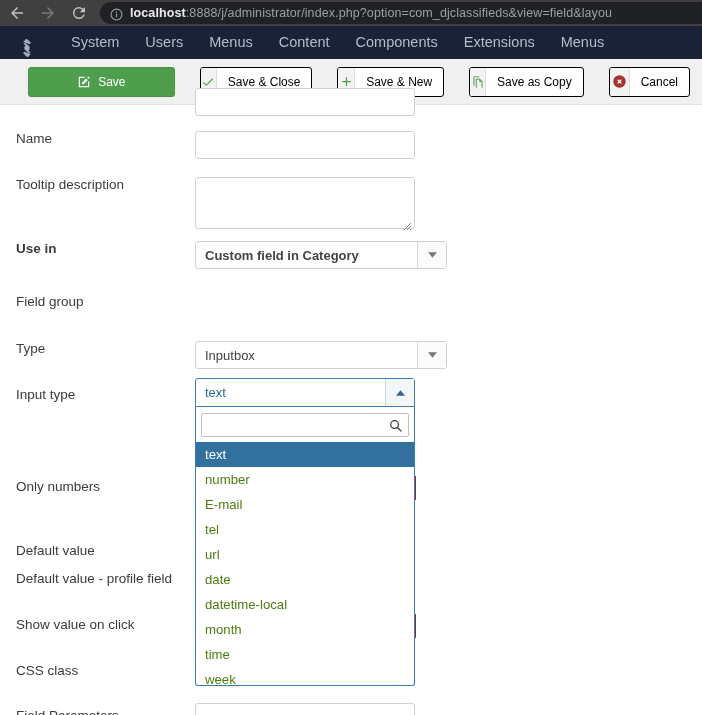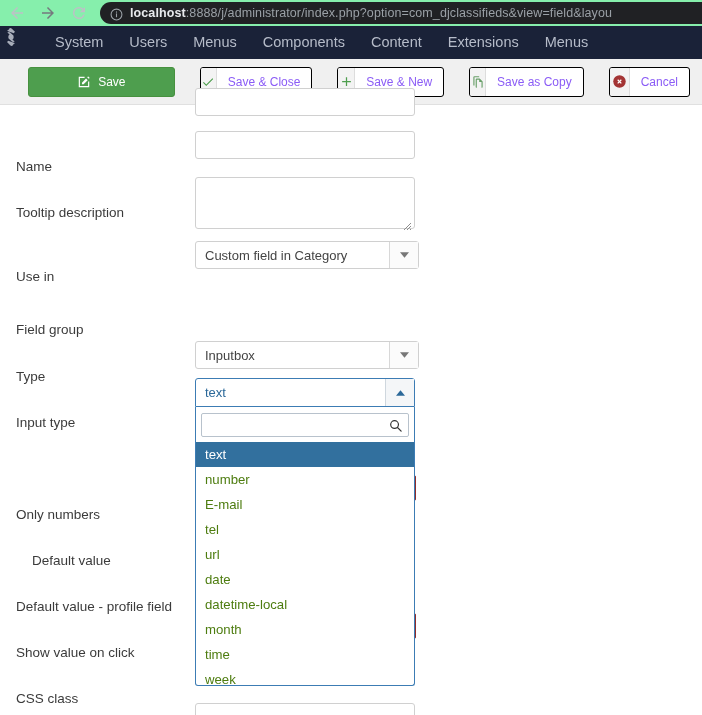--- a/index.html
+++ b/index.html
@@ -8,21 +8,21 @@
     width: 702px; height: 715px;
     overflow: hidden;
     background: #ffffff;
     font-family: "Liberation Sans", sans-serif;
   }
 
   
   .browser-chrome {
     position: absolute; top: 0; left: 0;
     width: 702px; height: 26px;
-    background: #86efac;
+    background: #404040;
     display: flex; align-items: center;
   }
   .nav-btns { display: flex; align-items: center; padding-left: 8px; gap: 13px; }
   .nav-icon { width: 18px; height: 18px; display: block; }
   .nav-icon svg { display: block; }
   .omnibox {
     position: absolute; left: 100px; top: 2px;
     width: 640px; height: 22px;
     background: #202124;
     border-radius: 11px 0 0 11px;
@@ -38,22 +38,22 @@
     letter-spacing: 0.1px;
     white-space: nowrap;
   }
   .url-text .host { color: #e8eaed; font-weight: bold; }
 
   
   .admin-menubar {
     position: absolute; top: 26px; left: 0;
     width: 702px; height: 33px;
     background: #1a2238;
-    display: flex; align-items: flex-start;
-    padding-left: 0;
+    display: flex; align-items: flex-end;
+    padding-left: 16px;
   }
   .joomla-logo {
     width: 22px; height: 22px;
     margin-right: 20px;
     opacity: 0.78;
     display: flex; align-items: center; justify-content: center;
   }
   .menu-item {
     color: #b6bcc9;
     font-size: 14.5px;
@@ -86,21 +86,21 @@
   }
   .btn .btn-icon {
     display: flex; align-items: center; justify-content: center;
     width: 30px;
     background: #f3f3f3;
     border-right: 1px solid #dddddd;
   }
   .btn .btn-label {
     display: flex; align-items: center;
     padding: 12px 11px;
-    color: #8b5cf6;
+    color: #000000;
     white-space: nowrap;
   }
   .btn-save {
     background: #4e9e4e;
     border-color: #47913f;
     width: 165px;
     justify-content: center;
     align-items: center;
     gap: 7px;
   }
@@ -117,42 +117,41 @@
     position: absolute;
     left: 0; width: 702px;
     display: flex;
   }
   .form-label {
     width: 195px;
     padding-left: 16px;
     font-size: 13.5px;
     color: #3b3b3b;
     white-space: nowrap;
-    margin-top: 28px;
   }
   .field-col { position: relative; }
   .input-box {
     width: 220px; height: 28px;
     border: 1px solid #d0d0d0;
     border-radius: 3px;
     background: #ffffff;
   }
   .textarea-box {
     width: 220px; height: 52px;
     border: 1px solid #d0d0d0;
     border-radius: 3px;
     background: #ffffff;
     position: relative;
   }
   .resize-grip {
     position: absolute; right: 2px; bottom: 1px;
     width: 10px; height: 10px;
   }
   .select-box {
-    width: 224px; height: 28px;
+    width: 252px; height: 28px;
     border: 1px solid #d0d0d0;
     border-radius: 3px;
     background: #ffffff;
     display: flex; align-items: center;
     cursor: pointer;
   }
   .select-value {
     flex: 1;
     padding-left: 9px;
     font-size: 13px;
@@ -293,22 +292,22 @@
 <div class="admin-menubar">
   <span class="joomla-logo">
     <svg viewBox="0 0 24 24" width="20" height="20">
       <path d="M7.3 4.4a2.3 2.3 0 0 1 3.3 0l.7.7-1.6 1.6-.7-.7a.6.6 0 0 0-.9.9l3.8 3.8 1.6-1.6-3.8-3.8a2.3 2.3 0 0 1 0-3.3 2.3 2.3 0 0 1 3.3 0l3.8 3.8-1.6 1.6M16.7 19.6a2.3 2.3 0 0 1-3.3 0l-.7-.7 1.6-1.6.7.7a.6.6 0 0 0 .9-.9l-3.8-3.8-1.6 1.6 3.8 3.8a2.3 2.3 0 0 1 0 3.3 2.3 2.3 0 0 1-3.3 0L7.2 18l1.6-1.6" fill="#cfd4de"></path>
       <circle cx="12" cy="12" r="3.2" fill="#cfd4de"></circle>
     </svg>
   </span>
   <span class="menu-item">System</span>
   <span class="menu-item">Users</span>
   <span class="menu-item">Menus</span>
+  <span class="menu-item">Content</span>
   <span class="menu-item">Components</span>
-  <span class="menu-item">Content</span>
   <span class="menu-item">Extensions</span>
   <span class="menu-item">Menus</span>
 </div>
 
 <div class="toolbar">
   <div class="btn btn-save">
     <span class="btn-icon">
       <svg viewBox="0 0 24 24" width="14" height="14">
           <path d="M3 3h10v2H5v14h14v-8h2v10H3zM21.2 4.2l-1.4-1.4a1 1 0 0 0-1.4 0l-1 1 2.8 2.8 1-1a1 1 0 0 0 0-1.4zM8.5 13.2V16h2.8l7-7-2.8-2.8z" fill="#ffffff"></path>
         </svg>
@@ -376,21 +375,21 @@
       <div class="textarea-box">
         <span class="resize-grip">
           <svg viewBox="0 0 10 10" width="10" height="10">
               <path d="M9 2 2 9M9 5 5 9M9 8 8 9" stroke="#8d8d8d" stroke-width="1" fill="none"></path>
             </svg>
         </span>
       </div>
     </div>
   </div>
 
-  <div class="form-row" style="top:135px;">
+  <div class="form-row" style="top:135px;font-weight:bold;">
     <div class="form-label">Use in</div>
     <div class="field-col">
       <div class="select-box">
         <span class="select-value">Custom field in Category</span>
         <span class="select-arrow">
           <svg viewBox="0 0 10 6" width="9" height="6">
               <path d="M0 0h10L5 6z" fill="#777777"></path>
             </svg>
         </span>
       </div>
@@ -418,21 +417,21 @@
   <div class="form-row" style="top:281px;">
     <div class="form-label">Input type</div>
   </div>
 
 
   <div class="form-row" style="top:373px;">
     <div class="form-label">Only numbers</div>
   </div>
   <div class="toggle-sliver" style="left:409px; top:369px;"></div>
 
-  <div class="form-row" style="top:419px;padding-left:16px;">
+  <div class="form-row" style="top:437px;">
     <div class="form-label">Default value</div>
   </div>
 
   <div class="form-row" style="top:465px;">
     <div class="form-label">Default value - profile field</div>
   </div>
 
   <div class="form-row" style="top:511px;">
     <div class="form-label">Show value on click</div>
   </div>

